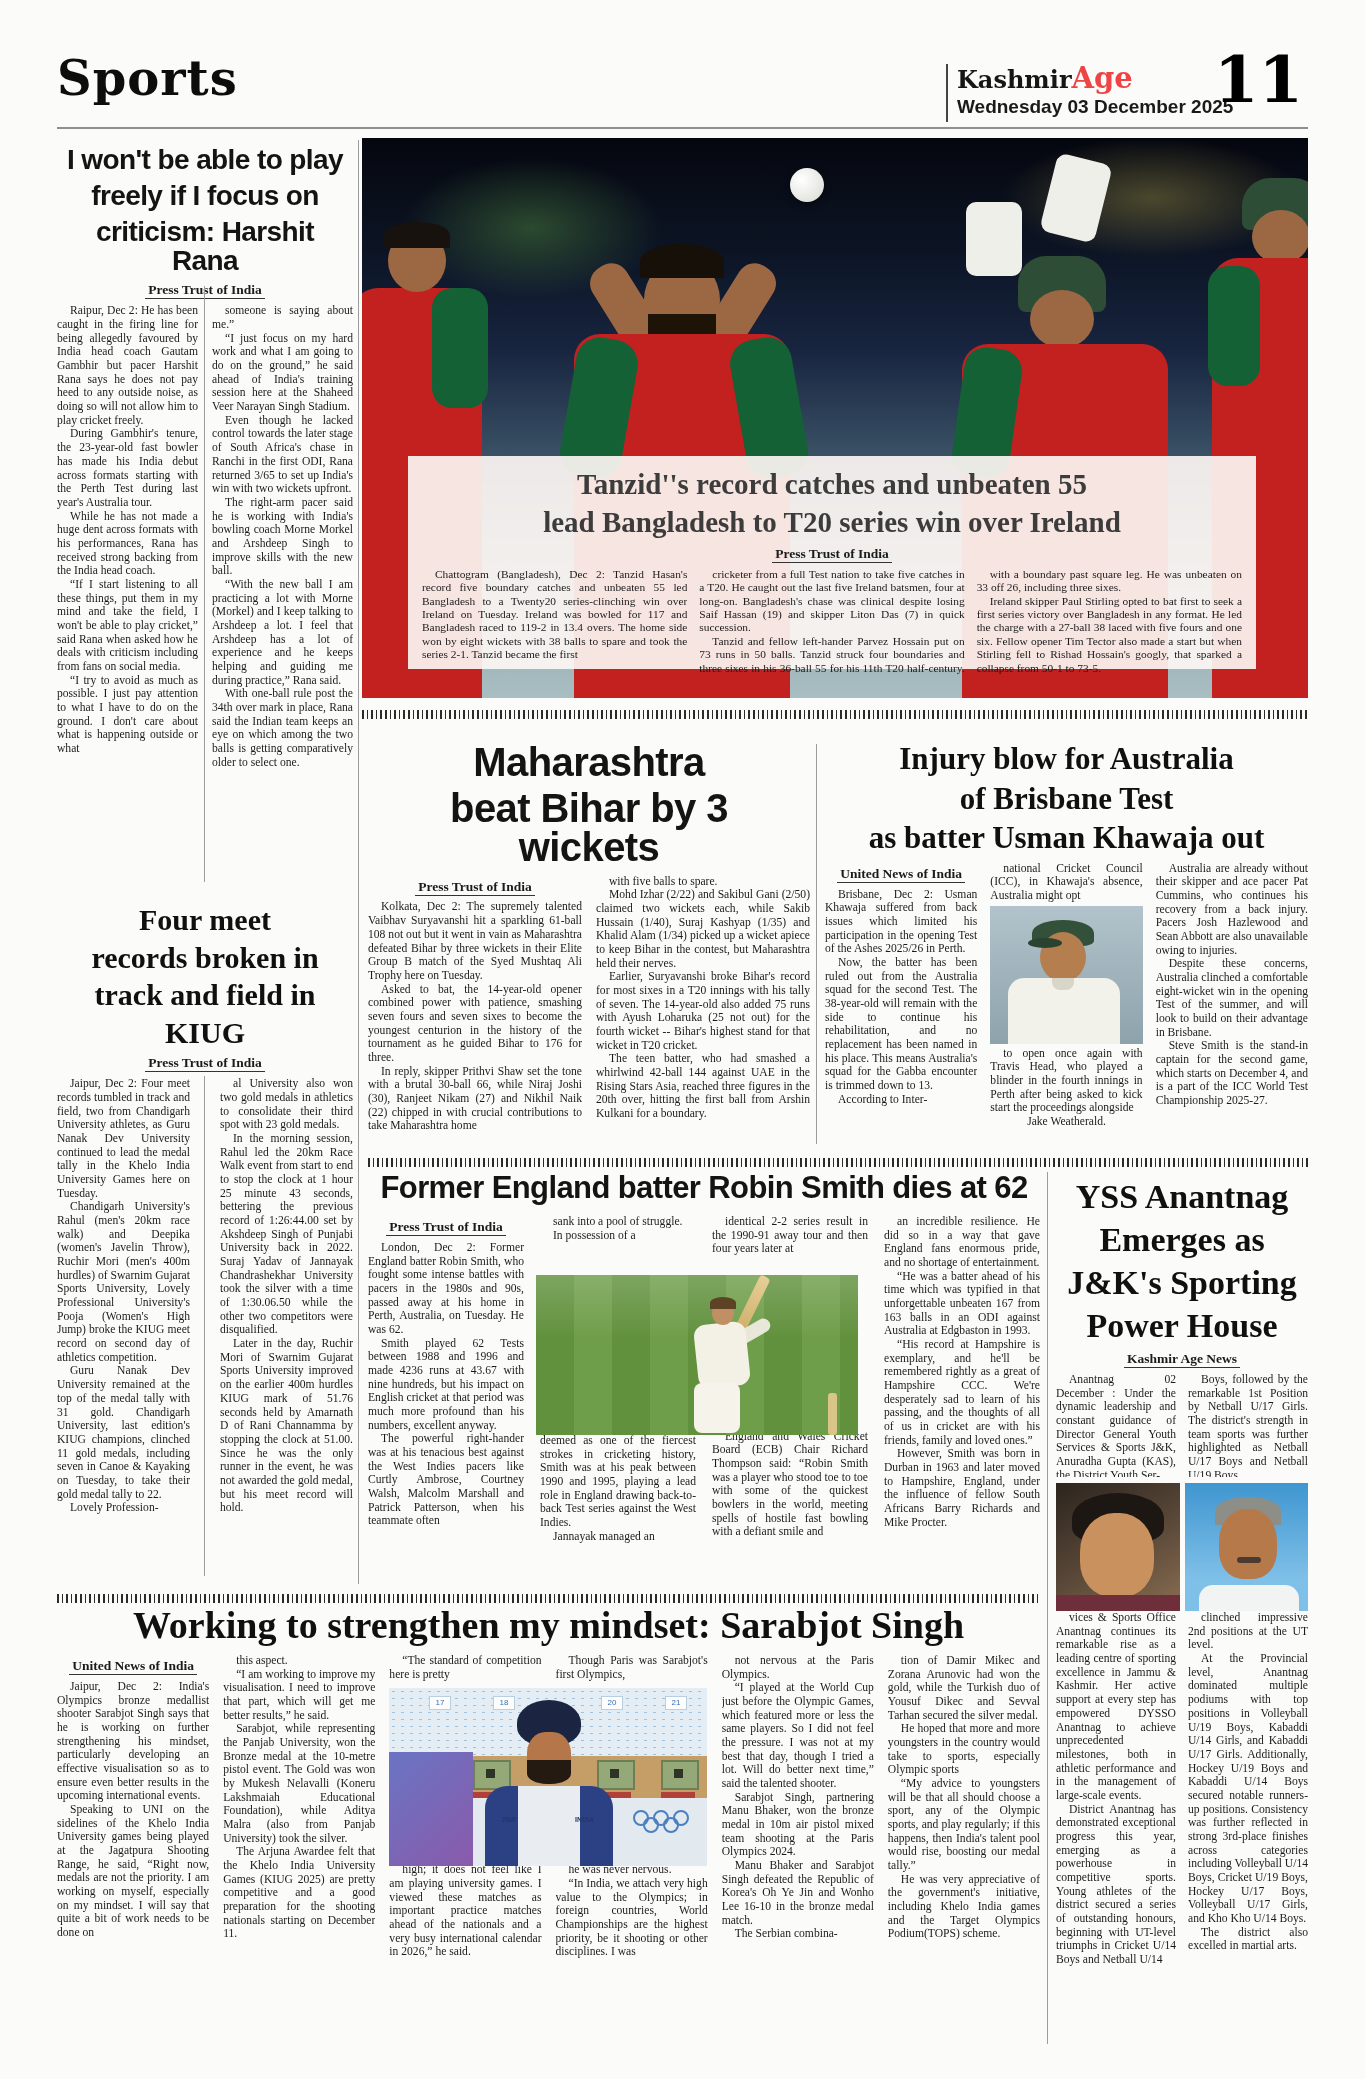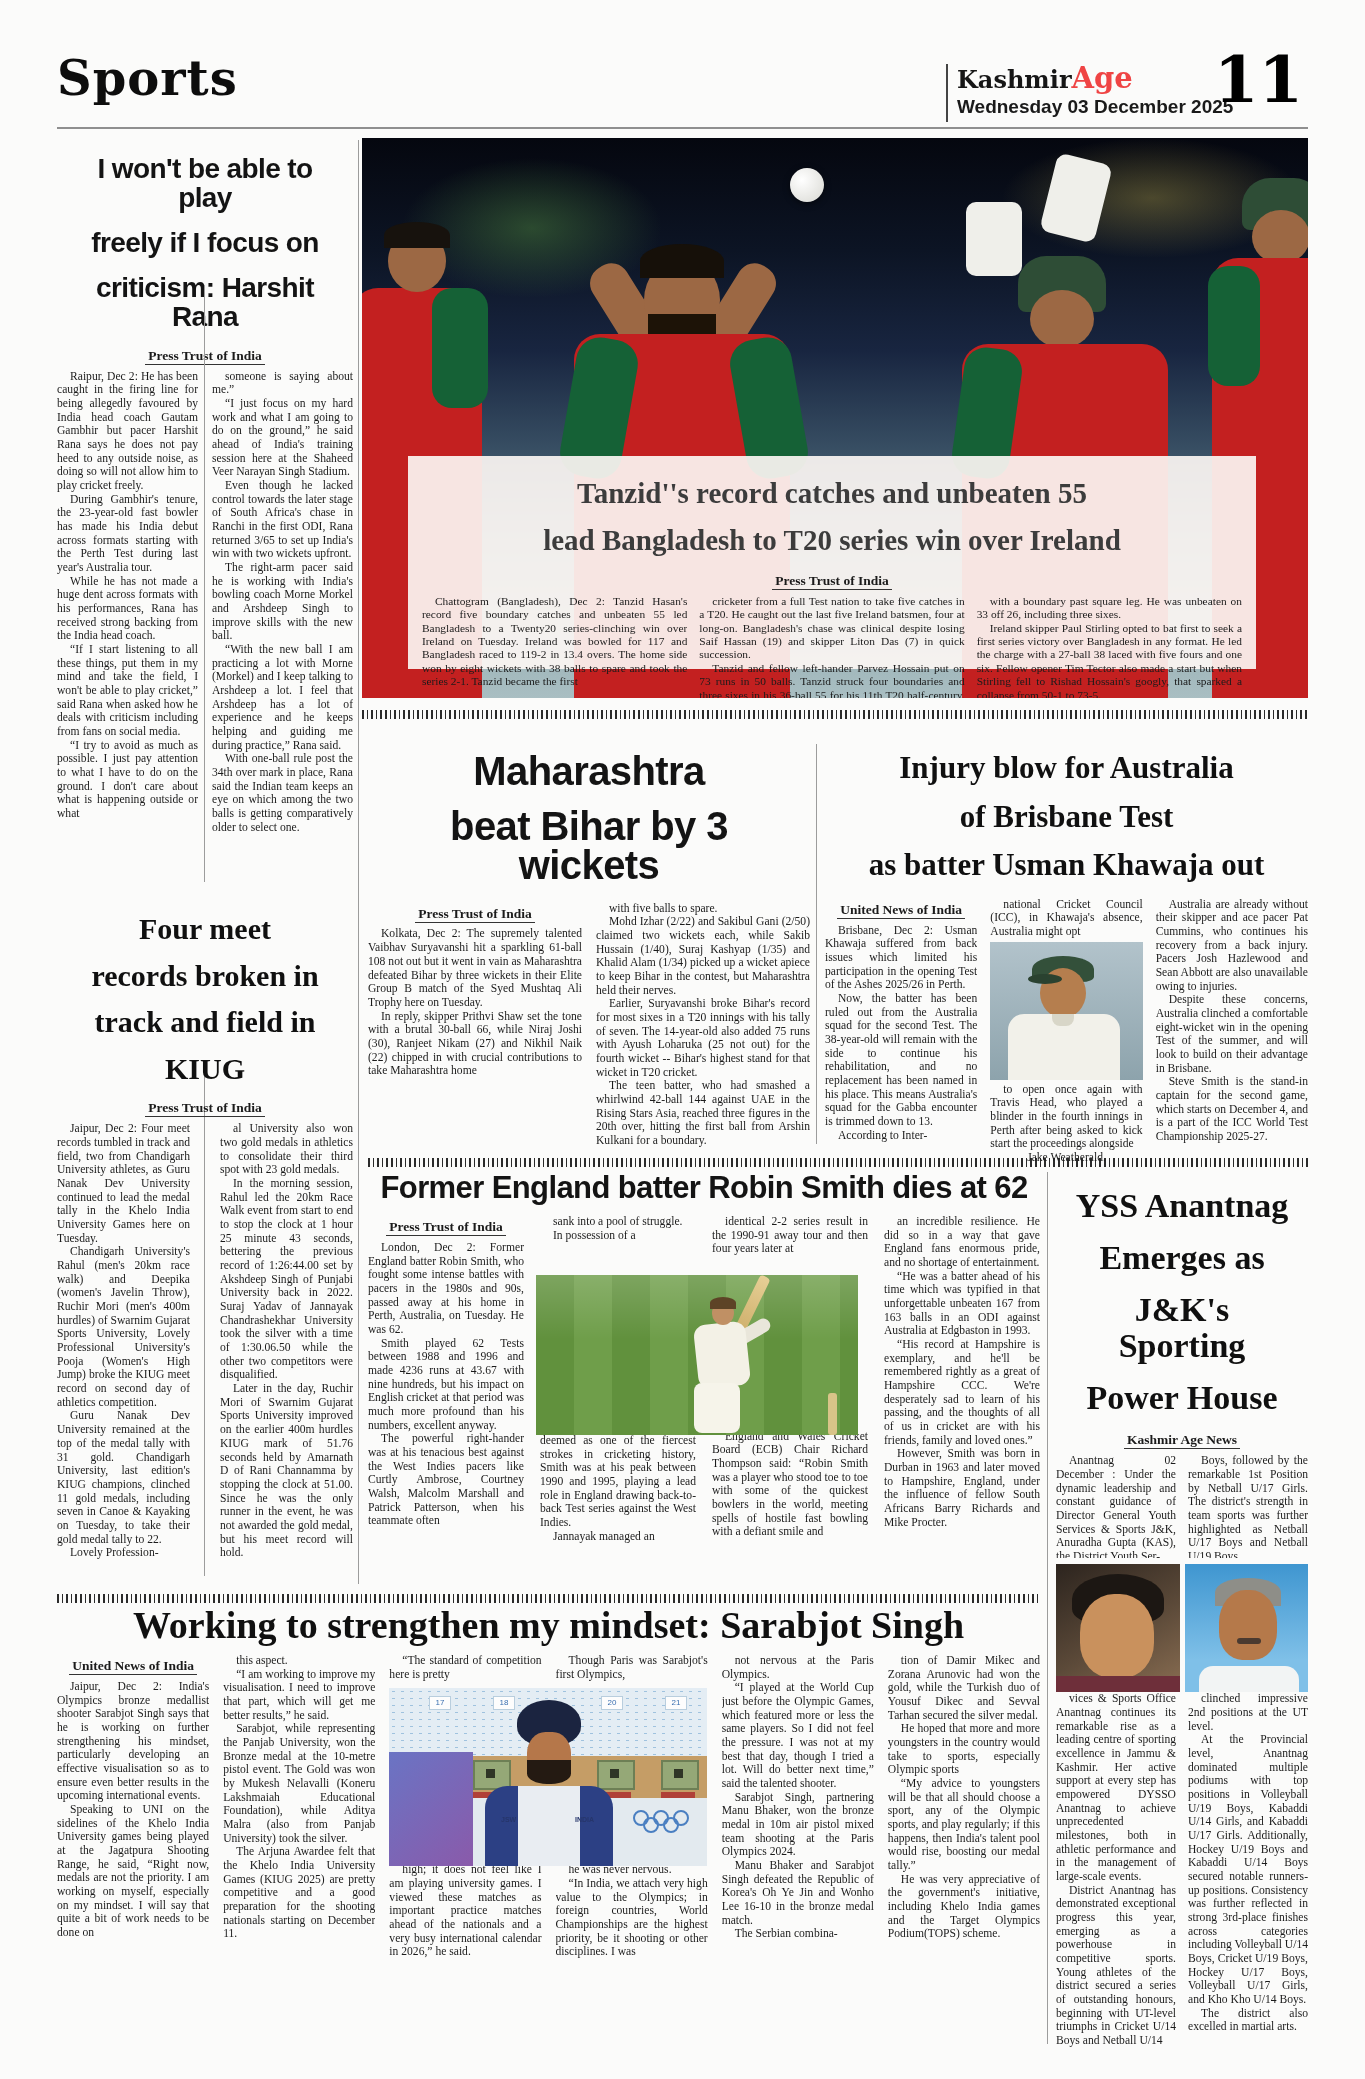--- a/index.html
+++ b/index.html
@@ -15,21 +15,21 @@
   .mastdate{font-family:"Liberation Sans",sans-serif;font-weight:700;font-size:19px;color:#1a1a1a;margin-top:3px;}
   .pagenum{position:absolute;right:62px;top:48px;font-family:"DejaVu Serif",serif;font-size:64px;font-weight:700;color:#000;line-height:1;}
   .hrule{position:absolute;left:57px;top:127px;width:1251px;height:2px;background:#8f8f8f;}
   
   .byline{font-size:13.5px;font-weight:700;text-align:center;margin:4px 0 6px;}
   .byline span{border-bottom:1.5px solid #333;padding:0 3px 1px;}
   .cols{display:flex;}
   .col{flex:1;text-align:justify;overflow:hidden;}
   .col p{margin:0;text-indent:13px;}
   .bodytxt{font-size:11.6px;line-height:1.18;}
-  .hl p{margin:16px;}
+  .hl p{margin:7px;}
   .h-sans{font-family:"Liberation Sans",sans-serif;font-weight:800;letter-spacing:-.6px;color:#141414;text-align:center;}
   .h-serif{font-family:"Liberation Serif",serif;font-weight:700;color:#101010;text-align:center;}
   .ticks{position:absolute;height:9px;background:repeating-linear-gradient(90deg,#2b2b2b 0 1.6px,transparent 1.6px 4.6px);}
   .vrule{position:absolute;width:1px;background:#9c9c9c;}
   .credit-center{text-align:center;text-indent:0!important;}
   .spacer{width:100%;}
   
   .art-harshit{position:absolute;left:57px;top:138px;width:296px;height:758px;}
   .art-harshit .hl{font-size:28px;line-height:1.04;}
   .art-harshit .cols{gap:14px;height:604px;margin-top:6px;}
@@ -238,20 +238,21 @@
   <div class="art-mah">
     <div class="hl h-sans" style="font-size:40px;">
         <p>Maharashtra</p>
         <p>beat Bihar by 3 wickets</p>
       </div>
     <div class="cols bodytxt">
       <div class="col">
         <div class="byline"><span>Press Trust of India</span></div>
         <div>
             <p>Kolkata, Dec 2: The supremely talented Vaibhav Suryavanshi hit a sparkling 61-ball 108 not out but it went in vain as Maharashtra defeated Bihar by three wickets in their Elite Group B match of the Syed Mushtaq Ali Trophy here on Tuesday.</p>
+            <p>Asked to bat, the 14-year-old opener combined power with patience, smashing seven fours and seven sixes to become the youngest centurion in the history of the tournament as he guided Bihar to 176 for three.</p>
             <p>In reply, skipper Prithvi Shaw set the tone with a brutal 30-ball 66, while Niraj Joshi (30), Ranjeet Nikam (27) and Nikhil Naik (22) chipped in with crucial contributions to take Maharashtra home</p>
           </div>
       </div>
       <div class="col">
           <p>with five balls to spare.</p>
           <p>Mohd Izhar (2/22) and Sakibul Gani (2/50) claimed two wickets each, while Sakib Hussain (1/40), Suraj Kashyap (1/35) and Khalid Alam (1/34) picked up a wicket apiece to keep Bihar in the contest, but Maharashtra held their nerves.</p>
           <p>Earlier, Suryavanshi broke Bihar's record for most sixes in a T20 innings with his tally of seven. The 14-year-old also added 75 runs with Ayush Loharuka (25 not out) for the fourth wicket -- Bihar's highest stand for that wicket in T20 cricket.</p>
           <p>The teen batter, who had smashed a whirlwind 42-ball 144 against UAE in the Rising Stars Asia, reached three figures in the 20th over, hitting the first ball from Arshin Kulkani for a boundary.</p>
         </div>
     </div>

